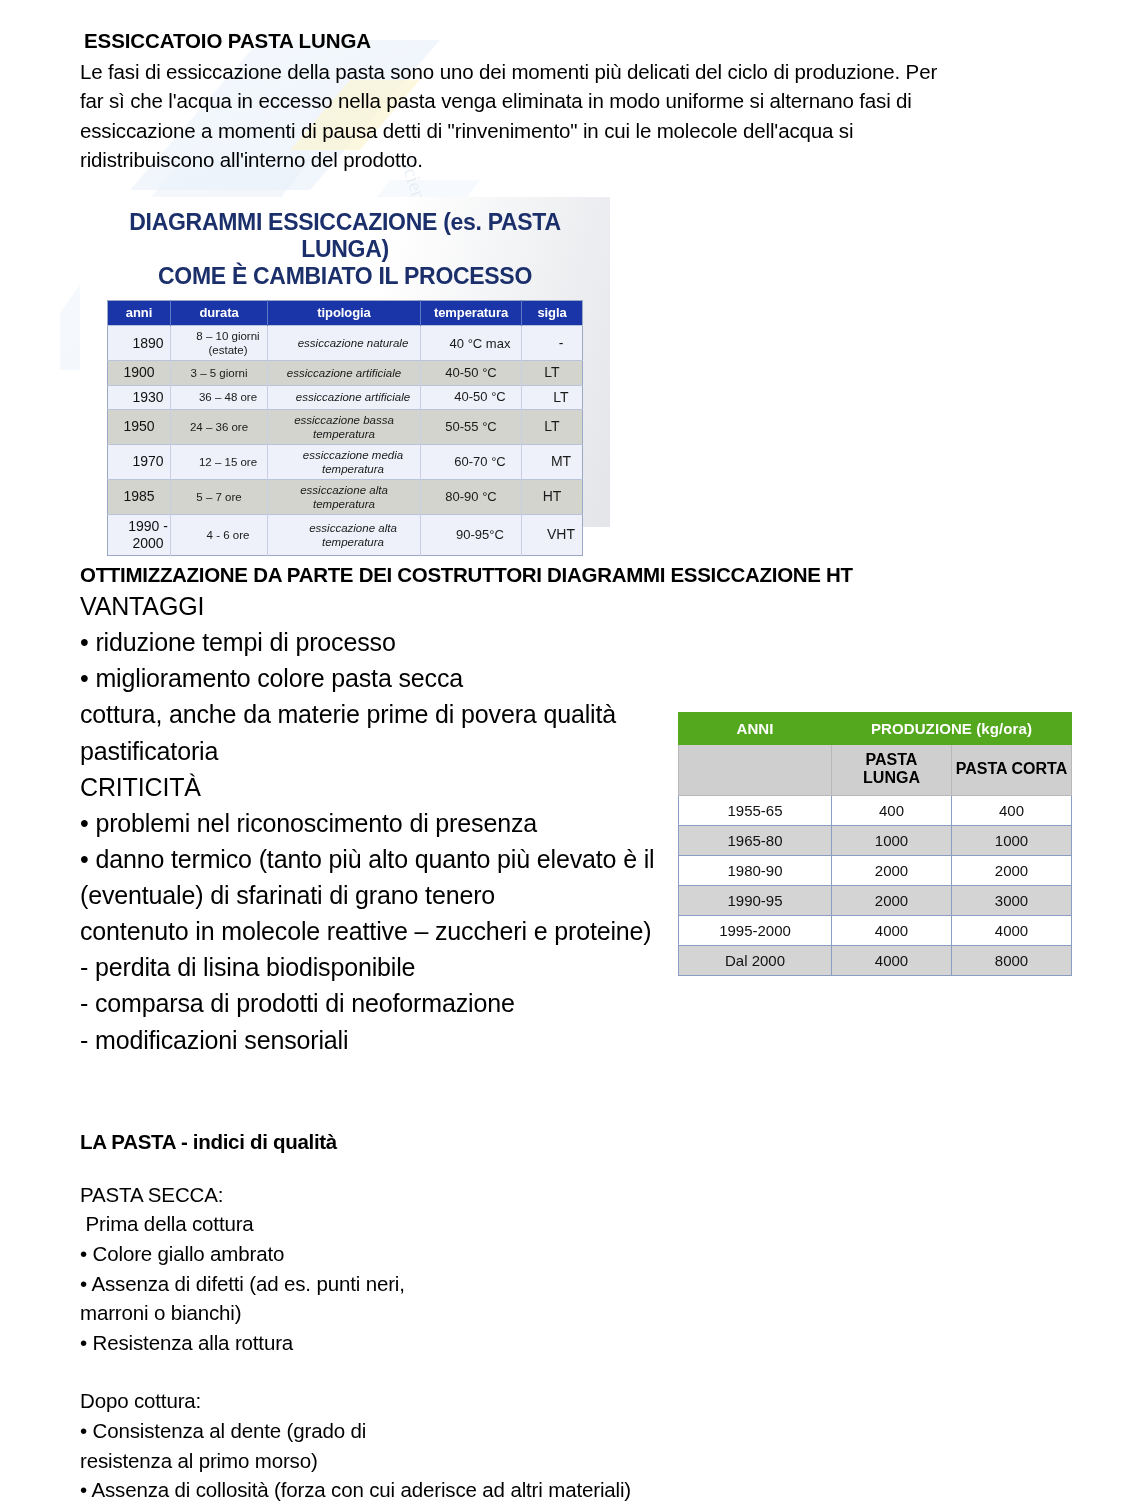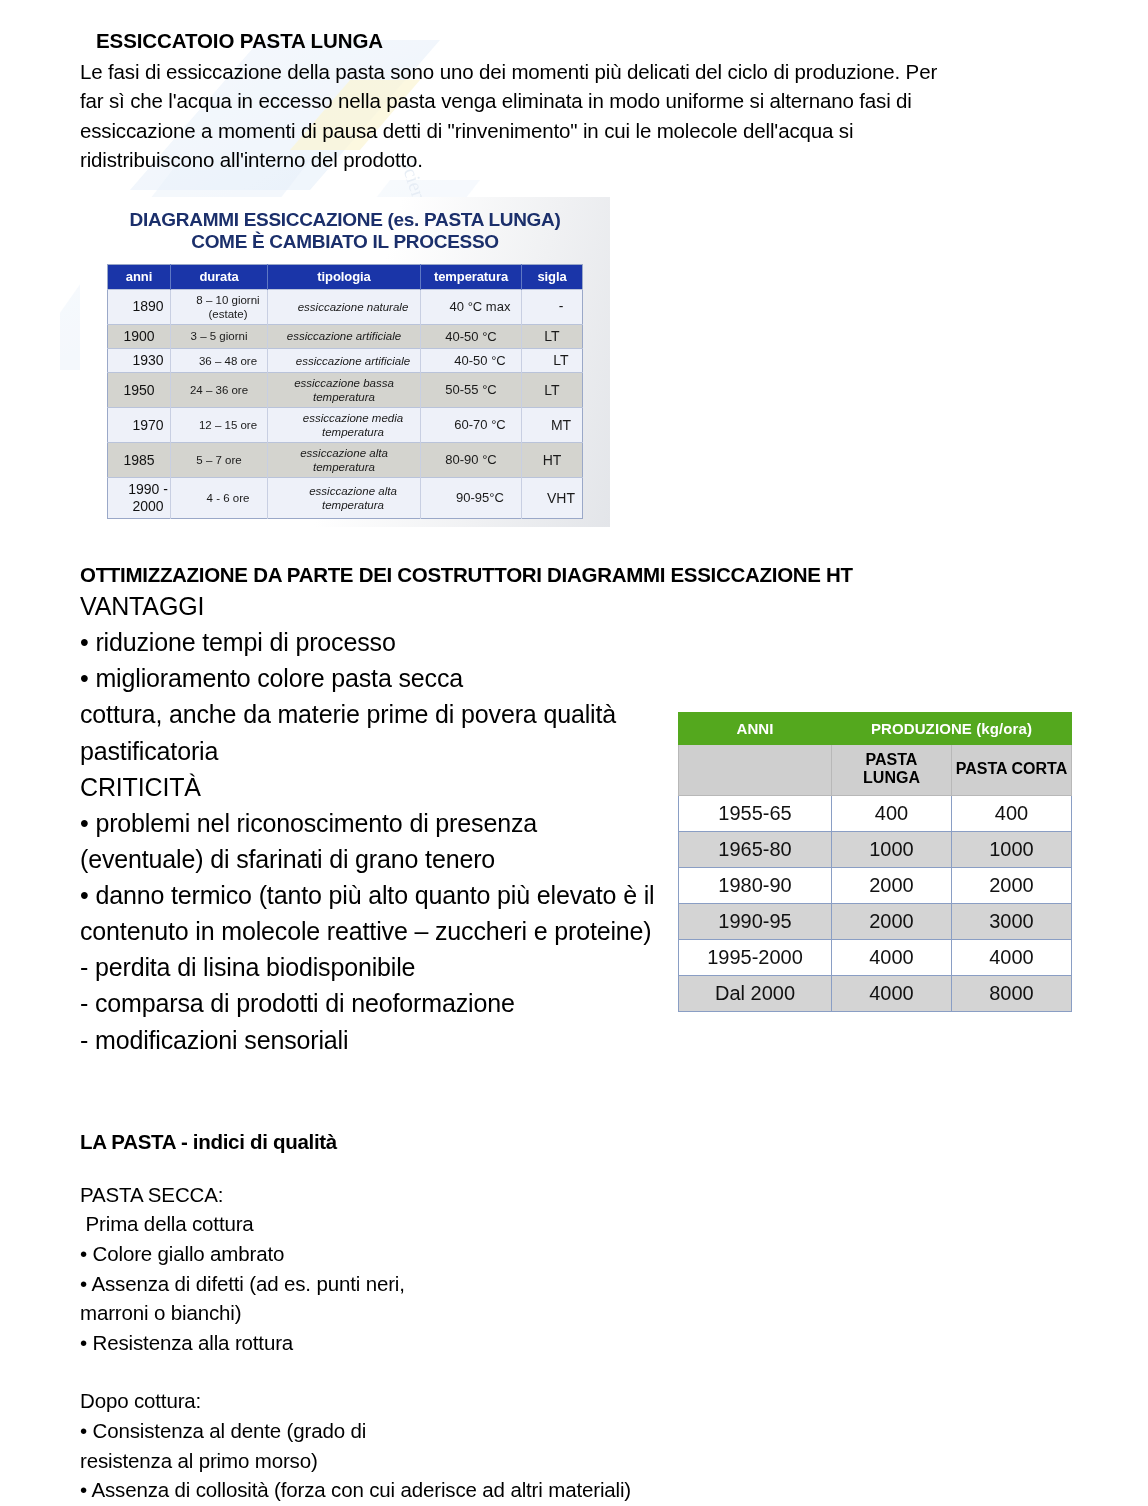--- a/index.html
+++ b/index.html
@@ -40,21 +40,21 @@
   
   .content {
     position: relative;
     z-index: 2;
     padding: 28px 48px 0 80px;
   }
 
   h1.doc-title {
     font-size: 20.5px;
     font-weight: bold;
-    margin: 0 0 2px 16px;
+    margin: 0 0 2px 4px;
     letter-spacing: -0.1px;
     line-height: 1.30;
   }
 
   p.para {
     font-size: 20.5px;
     line-height: 1.445;
     margin: 0;
     letter-spacing: -0.15px;
   }
@@ -67,21 +67,21 @@
     z-index: 2;
     margin: 22px 0 0 80px;
     width: 530px;
     height: 330px;
     background: linear-gradient(105deg, #ffffff 0%, #ffffff 52%, #f0f1f3 78%, #e3e5e9 100%);
   }
   .slide1-title {
     text-align: center;
     color: #1b2f6b;
     font-weight: bold;
-    font-size: 19px;
+    font-size: 23px;
     line-height: 1.18;
     padding: 12px 6px 0 6px;
     letter-spacing: -0.3px;
   }
   .slide1-title .l2 { display: block; }
 
   table.essic {
     border-collapse: collapse;
     margin: 10px auto 0 auto;
     width: 452px;
@@ -165,21 +165,21 @@
     background: #cfcfcf;
     color: #000000;
     font-weight: bold;
     font-size: 16px;
     padding: 6px 2px 8px 2px;
     text-align: center;
     border: 1px solid #b8b8b8;
     line-height: 1.12;
   }
   table.prod td {
-    font-size: 20px;
+    font-size: 15px;
     text-align: center;
     padding: 6px 2px;
     border: 1px solid #8a9ec4;
     color: #111111;
   }
   table.prod tr.r-white td { background: #ffffff; }
   table.prod tr.r-gray  td { background: #d4d4d4; }
 
   
   .sec3 {
@@ -305,22 +305,22 @@
   <div class="sec2">
     <h2 class="sec-title">OTTIMIZZAZIONE DA PARTE DEI COSTRUTTORI DIAGRAMMI ESSICCAZIONE HT</h2>
     <div class="body-text">
       <span class="line">VANTAGGI</span>
       <span class="line">• riduzione tempi di processo</span>
       <span class="line">• miglioramento colore pasta secca</span>
       <span class="line">cottura, anche da materie prime di povera qualità</span>
       <span class="line">pastificatoria</span>
       <span class="line">CRITICITÀ</span>
       <span class="line">• problemi nel riconoscimento di presenza</span>
+      <span class="line">• danno termico (tanto più alto quanto più elevato è il</span>
       <span class="line">(eventuale) di sfarinati di grano tenero</span>
-      <span class="line">• danno termico (tanto più alto quanto più elevato è il</span>
       <span class="line">contenuto in molecole reattive – zuccheri e proteine)</span>
       <span class="line">- perdita di lisina biodisponibile</span>
       <span class="line">- comparsa di prodotti di neoformazione</span>
       <span class="line">- modificazioni sensoriali</span>
     </div>
   </div>
 
   <div class="prod-wrap">
     <table class="prod">
       <thead>

